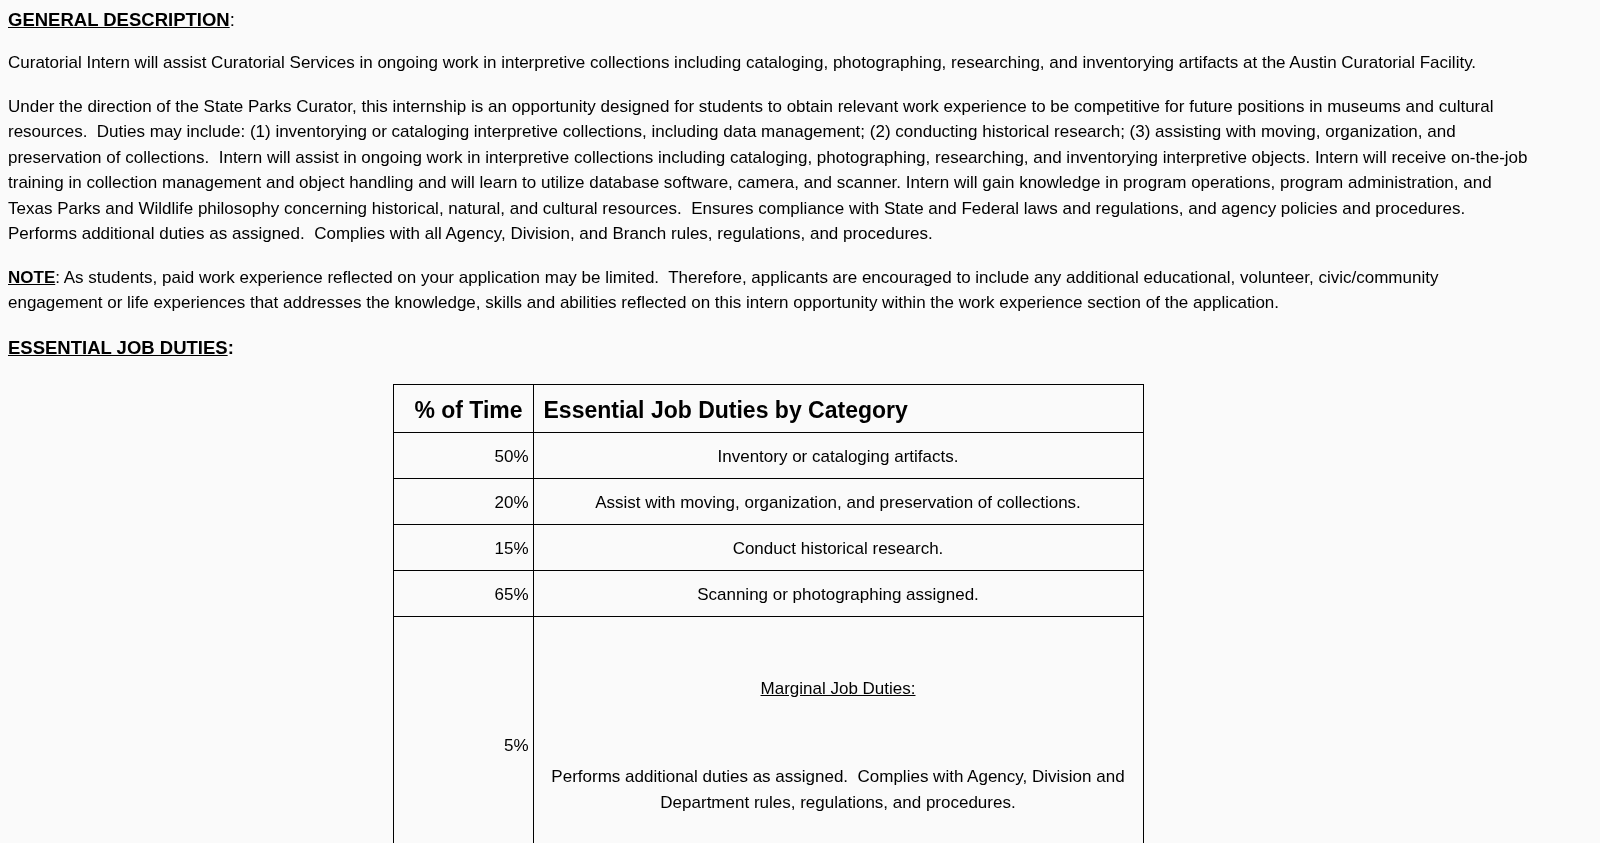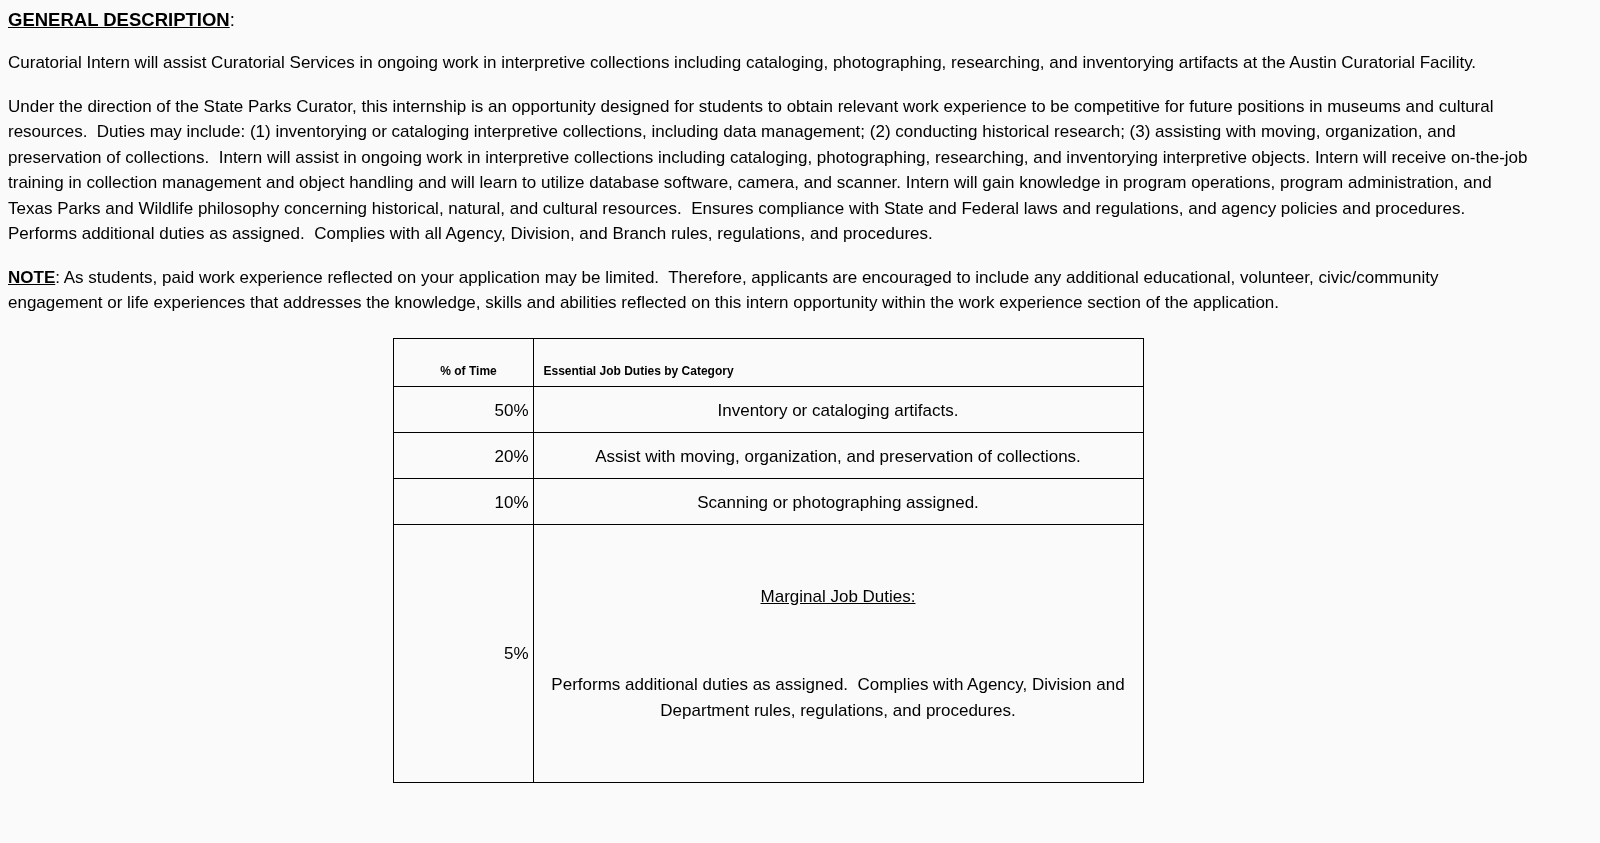--- a/index.html
+++ b/index.html
@@ -40,21 +40,21 @@
     margin: 22px auto 0 auto;
     table-layout: fixed;
   }
   .duties-table th, .duties-table td {
     border: 1.5px solid #000;
     font-weight: normal;
     box-sizing: border-box;
   }
   .duties-table th {
     font-weight: bold;
-    font-size: 12px;
+    font-size: 23px;
     vertical-align: bottom;
     padding: 0 8px 8px 19px;
     height: 48px;
   }
   th.col-pct { width: 140px; text-align: center; }
   th.col-duty { width: 610px; text-align: left; padding-left: 10px; }
   .duties-table td {
     font-size: 17px;
     line-height: 25.5px;
     vertical-align: bottom;
@@ -81,39 +81,44 @@
 <main class="doc">
 
   <h2 class="heading"><span class="hd">GENERAL DESCRIPTION</span><span class="colon-regular">:</span></h2>
 
   <p class="para">Curatorial Intern will assist Curatorial Services in ongoing work in interpretive collections including cataloging, photographing, researching, and inventorying artifacts at the Austin Curatorial Facility.</p>
 
   <p class="para">Under the direction of the State Parks Curator, this internship is an opportunity designed for students to obtain relevant work experience to be competitive for future positions in museums and cultural resources.  Duties may include: (1) inventorying or cataloging interpretive collections, including data management; (2) conducting historical research; (3) assisting with moving, organization, and preservation of collections.  Intern will assist in ongoing work in interpretive collections including cataloging, photographing, researching, and inventorying interpretive objects. Intern will receive on-the-job training in collection management and object handling and will learn to utilize database software, camera, and scanner. Intern will gain knowledge in program operations, program administration, and Texas Parks and Wildlife philosophy concerning historical, natural, and cultural resources.  Ensures compliance with State and Federal laws and regulations, and agency policies and procedures.  Performs additional duties as assigned.  Complies with all Agency, Division, and Branch rules, regulations, and procedures.</p>
 
   <p class="para"><span class="note-label">NOTE</span><span>: As students, paid work experience reflected on your application may be limited.  Therefore, applicants are encouraged to include any additional educational, volunteer, civic/community engagement or life experiences that addresses the knowledge, skills and abilities reflected on this intern opportunity within the work experience section of the application.</span></p>
 
+  <h2 class="heading"><span class="hd">ESSENTIAL JOB DUTIES</span><span class="colon-bold">:</span></h2>
 
   <table class="duties-table">
     <thead>
       <tr>
         <th class="col-pct">% of Time</th>
         <th class="col-duty">Essential Job Duties by Category</th>
       </tr>
     </thead>
     <tbody>
       <tr>
         <td class="pct">50%</td>
         <td class="duty">Inventory or cataloging artifacts.</td>
       </tr>
       <tr>
         <td class="pct">20%</td>
         <td class="duty">Assist with moving, organization, and preservation of collections.</td>
       </tr>
       <tr>
-        <td class="pct">10%</td>
+        <td class="pct">15%</td>
+        <td class="duty">Conduct historical research.</td>
+      </tr>
+      <tr>
+        <td class="pct">65%</td>
         <td class="duty">Scanning or photographing assigned.</td>
       </tr>
       <tr class="last-row">
         <td class="pct">5%</td>
         <td class="duty">
           <div class="duty-title">Marginal Job Duties:</div>
           <div class="duty-text">Performs additional duties as assigned.  Complies with Agency, Division and Department rules, regulations, and procedures.</div>
         </td>
       </tr>
     </tbody>

